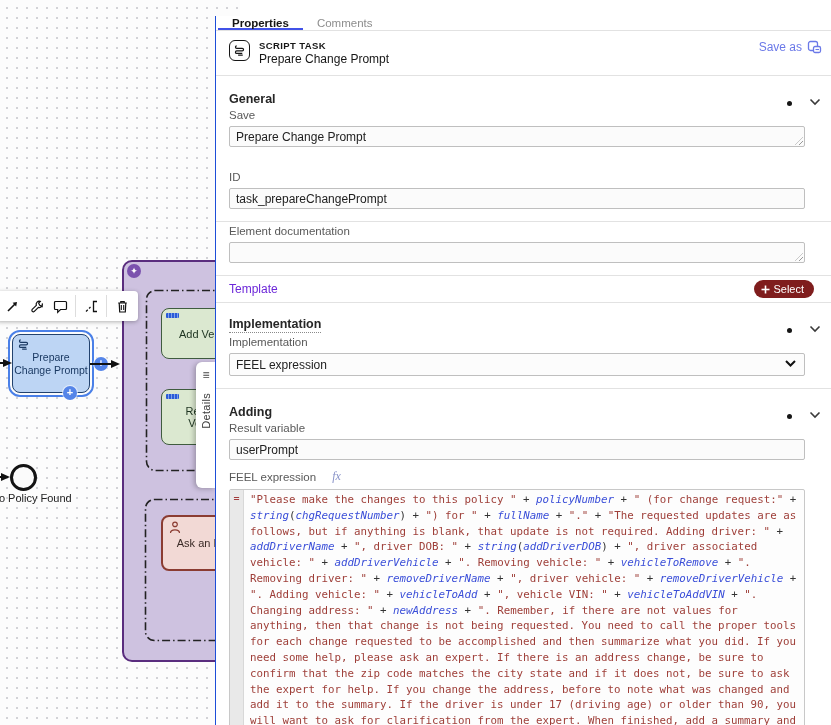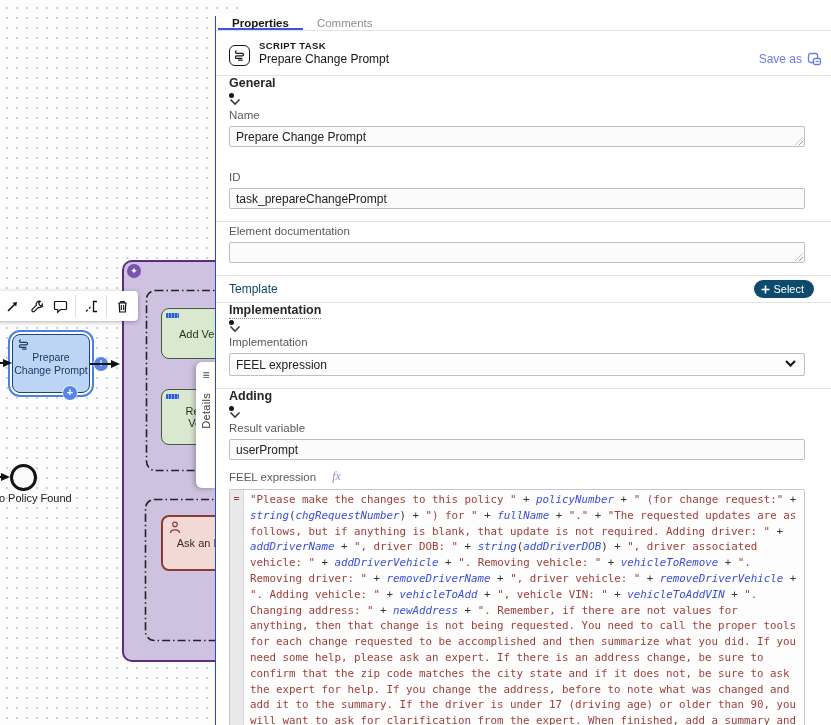--- a/index.html
+++ b/index.html
@@ -59,47 +59,47 @@
 
   
   .panel { position:absolute; left:215px; top:16px; width:616px; height:725px; background:#fff;
     border-left:1px solid #1d4ed8; z-index:10; color:#202020; }
 
   .tabs { display:flex; height:15px; border-bottom:1px solid #e2e2e2; padding-left:2px; }
   .tab { font-size:11.5px; padding:1px 14px 0; border-bottom:2px solid transparent;
     color:#8d8d8d; cursor:pointer; }
   .tab.active { color:#161616; font-weight:bold; border-bottom-color:#4152e8; }
 
-  .head { display:flex; align-items:flex-end; padding:9px 9px 9px 13px; border-bottom:1px solid #e2e2e2; }
+  .head { display:flex; align-items:flex-start; padding:9px 9px 9px 13px; border-bottom:1px solid #e2e2e2; }
   .head-ic { width:21px; height:21px; border:1.6px solid #161616; border-radius:6px;
     display:flex; align-items:center; justify-content:center; margin-right:9px; flex:none; }
   .head-kicker { font-size:9.5px; font-weight:bold; letter-spacing:.4px; color:#161616; }
   .head-title { font-size:12px; color:#161616; margin-top:1px; }
   .save-as { margin-left:auto; display:flex; align-items:center; gap:5px; color:#6b79e8;
     font-size:12px; cursor:pointer; }
 
   .group { border-bottom:1px solid #e2e2e2; padding:0 0 12px 0; }
   .group.tight { padding-bottom:0; }
-  .g-head { display:flex; align-items:flex-start; height:30px; padding:0 10px 0 13px;flex-direction:column; }
+  .g-head { display:flex; align-items:flex-end; height:30px; padding:0 10px 0 13px; }
   .g-title { font-size:12.5px; font-weight:bold; color:#262626; }
   .g-title.dotted { border-bottom:1px dotted #8a8a8a; padding-bottom:1px; }
   .g-spacer { flex:1; }
   .g-dot { width:5px; height:5px; border-radius:50%; background:#161616; margin-right:17px; }
   .field { margin:0 26px 0 13px; }
   .f-label { font-size:11.5px; color:#595959; margin:3px 0 5px; }
   .inp { width:100%; height:21px; background:#fbfbfb; border:1px solid #bfbfbf; border-radius:2px;
     font-family:"Liberation Sans",sans-serif; font-size:12px; color:#222; padding:0 6px; outline:none; }
   .ta-wrap { position:relative; }
   .grip { position:absolute; right:2px; bottom:2px; width:8px; height:8px;
     background:repeating-linear-gradient(135deg, transparent 0 2px, #999 2px 3px);
     clip-path:polygon(100% 0, 100% 100%, 0 100%); }
   .template-row { display:flex; align-items:center; height:27px; padding:0 17px 0 13px;
     border-bottom:1px solid #e2e2e2; }
-  .template-label { font-size:12px; color:#0c4a6e; }
-  .select-btn { margin-left:auto; background:#0c4a6e; color:#fff; border:none; border-radius:10px;
+  .template-label { font-size:12px; color:#6d28d9; }
+  .select-btn { margin-left:auto; background:#7f1d1d; color:#fff; border:none; border-radius:10px;
     height:18px; padding:0 10px 0 7px; font-size:11px; font-family:inherit; display:flex;
     align-items:center; gap:3px; cursor:pointer; }
   .select-box { position:relative; }
   .select-box .inp { display:flex; align-items:center; background:#fcfcfc; }
   .select-chev { position:absolute; right:8px; top:6px; }
 
   .fx { font-style:italic; color:#8892c8; font-family:"Liberation Serif",serif; font-size:12px; margin-left:16px; }
   .code { display:flex; margin:3px 26px 0 13px; border:1px solid #c8c8c8; border-radius:2px;
     height:272px; overflow:hidden; background:#fdfdfd; }
   .gutter { width:14px; background:#e9e9e9; border-right:1px solid #d8d8d8; flex:none;
@@ -241,21 +241,21 @@
     <div class="group">
       <div class="g-head">
         <span class="g-title">General</span>
         <span class="g-spacer"></span>
         <span class="g-dot"></span>
         <svg width="12" height="8" viewBox="0 0 12 8">
           <polyline points="1.5,1.5 6,6 10.5,1.5" fill="none" stroke="#3a3a3a" stroke-width="1.6"></polyline>
         </svg>
       </div>
       <div class="field">
-        <div class="f-label">Name</div>
+        <div class="f-label">Save</div>
         <div class="ta-wrap">
           <input class="inp" value="Prepare Change Prompt" style="">
           <span class="grip"></span>
         </div>
         <div class="f-label" style="margin-top:24px;">ID</div>
         <input class="inp" value="task_prepareChangePrompt" style="">
       </div>
     </div>
 
     <div class="group">

